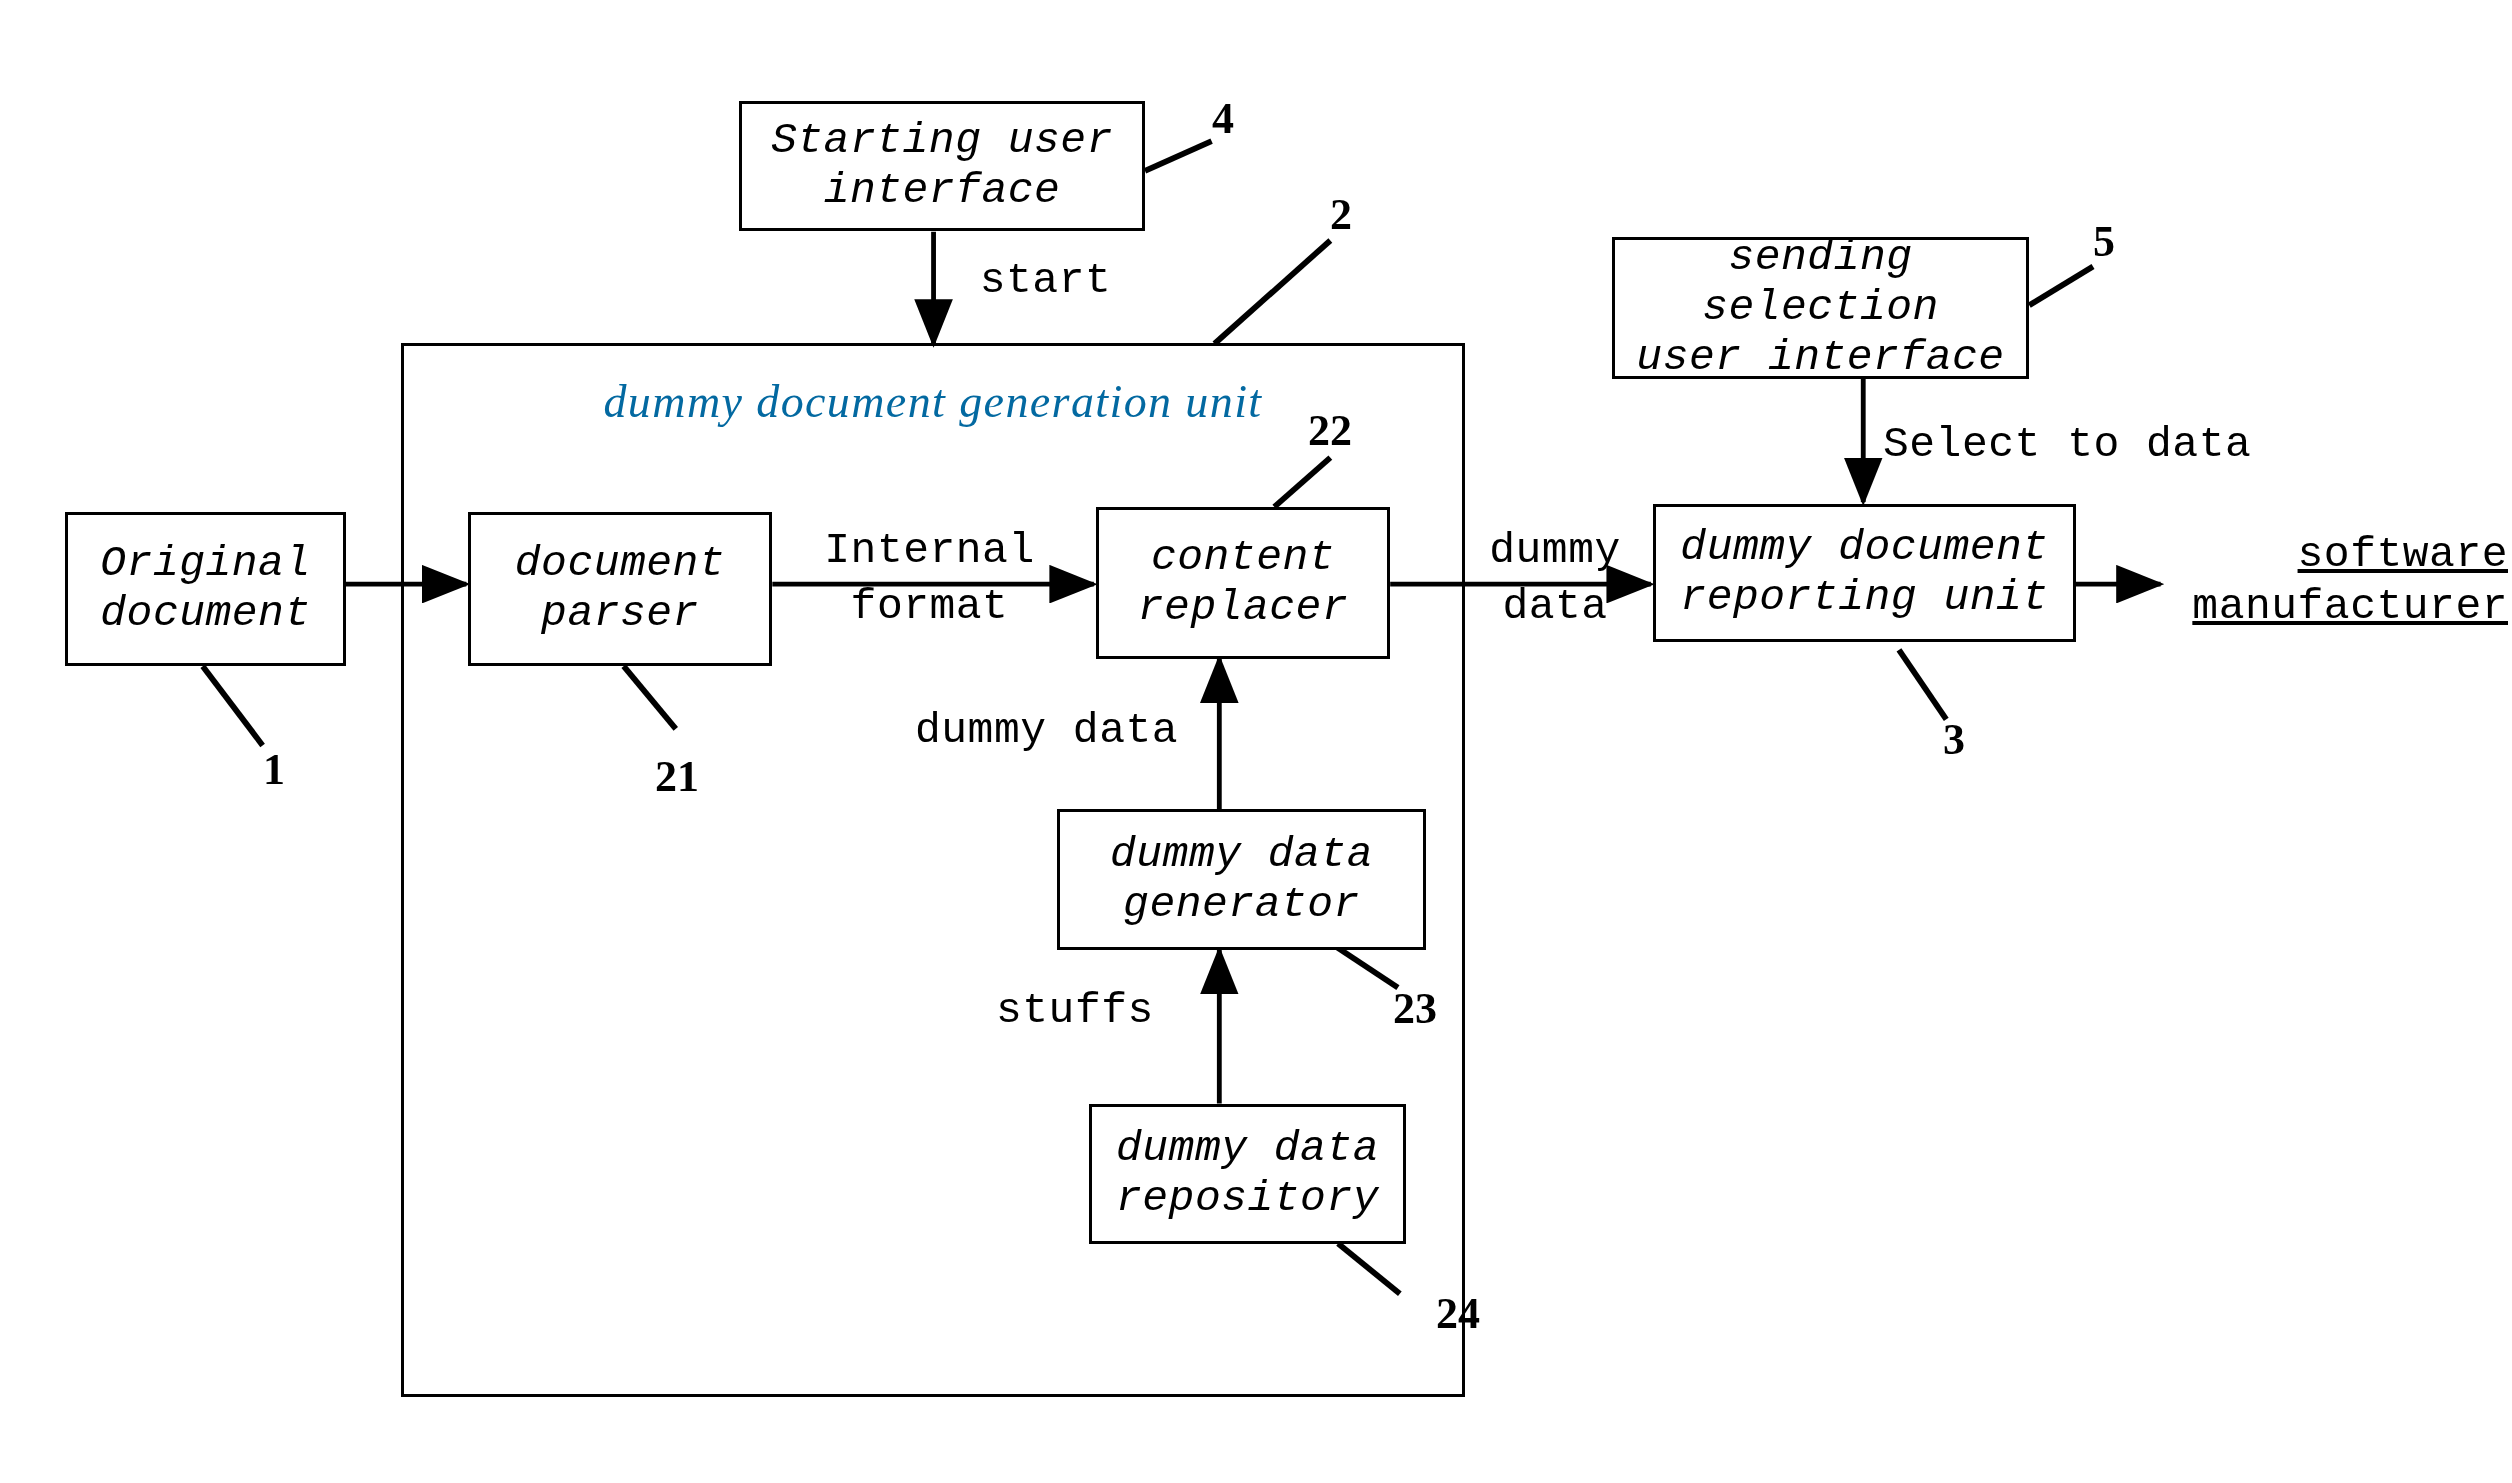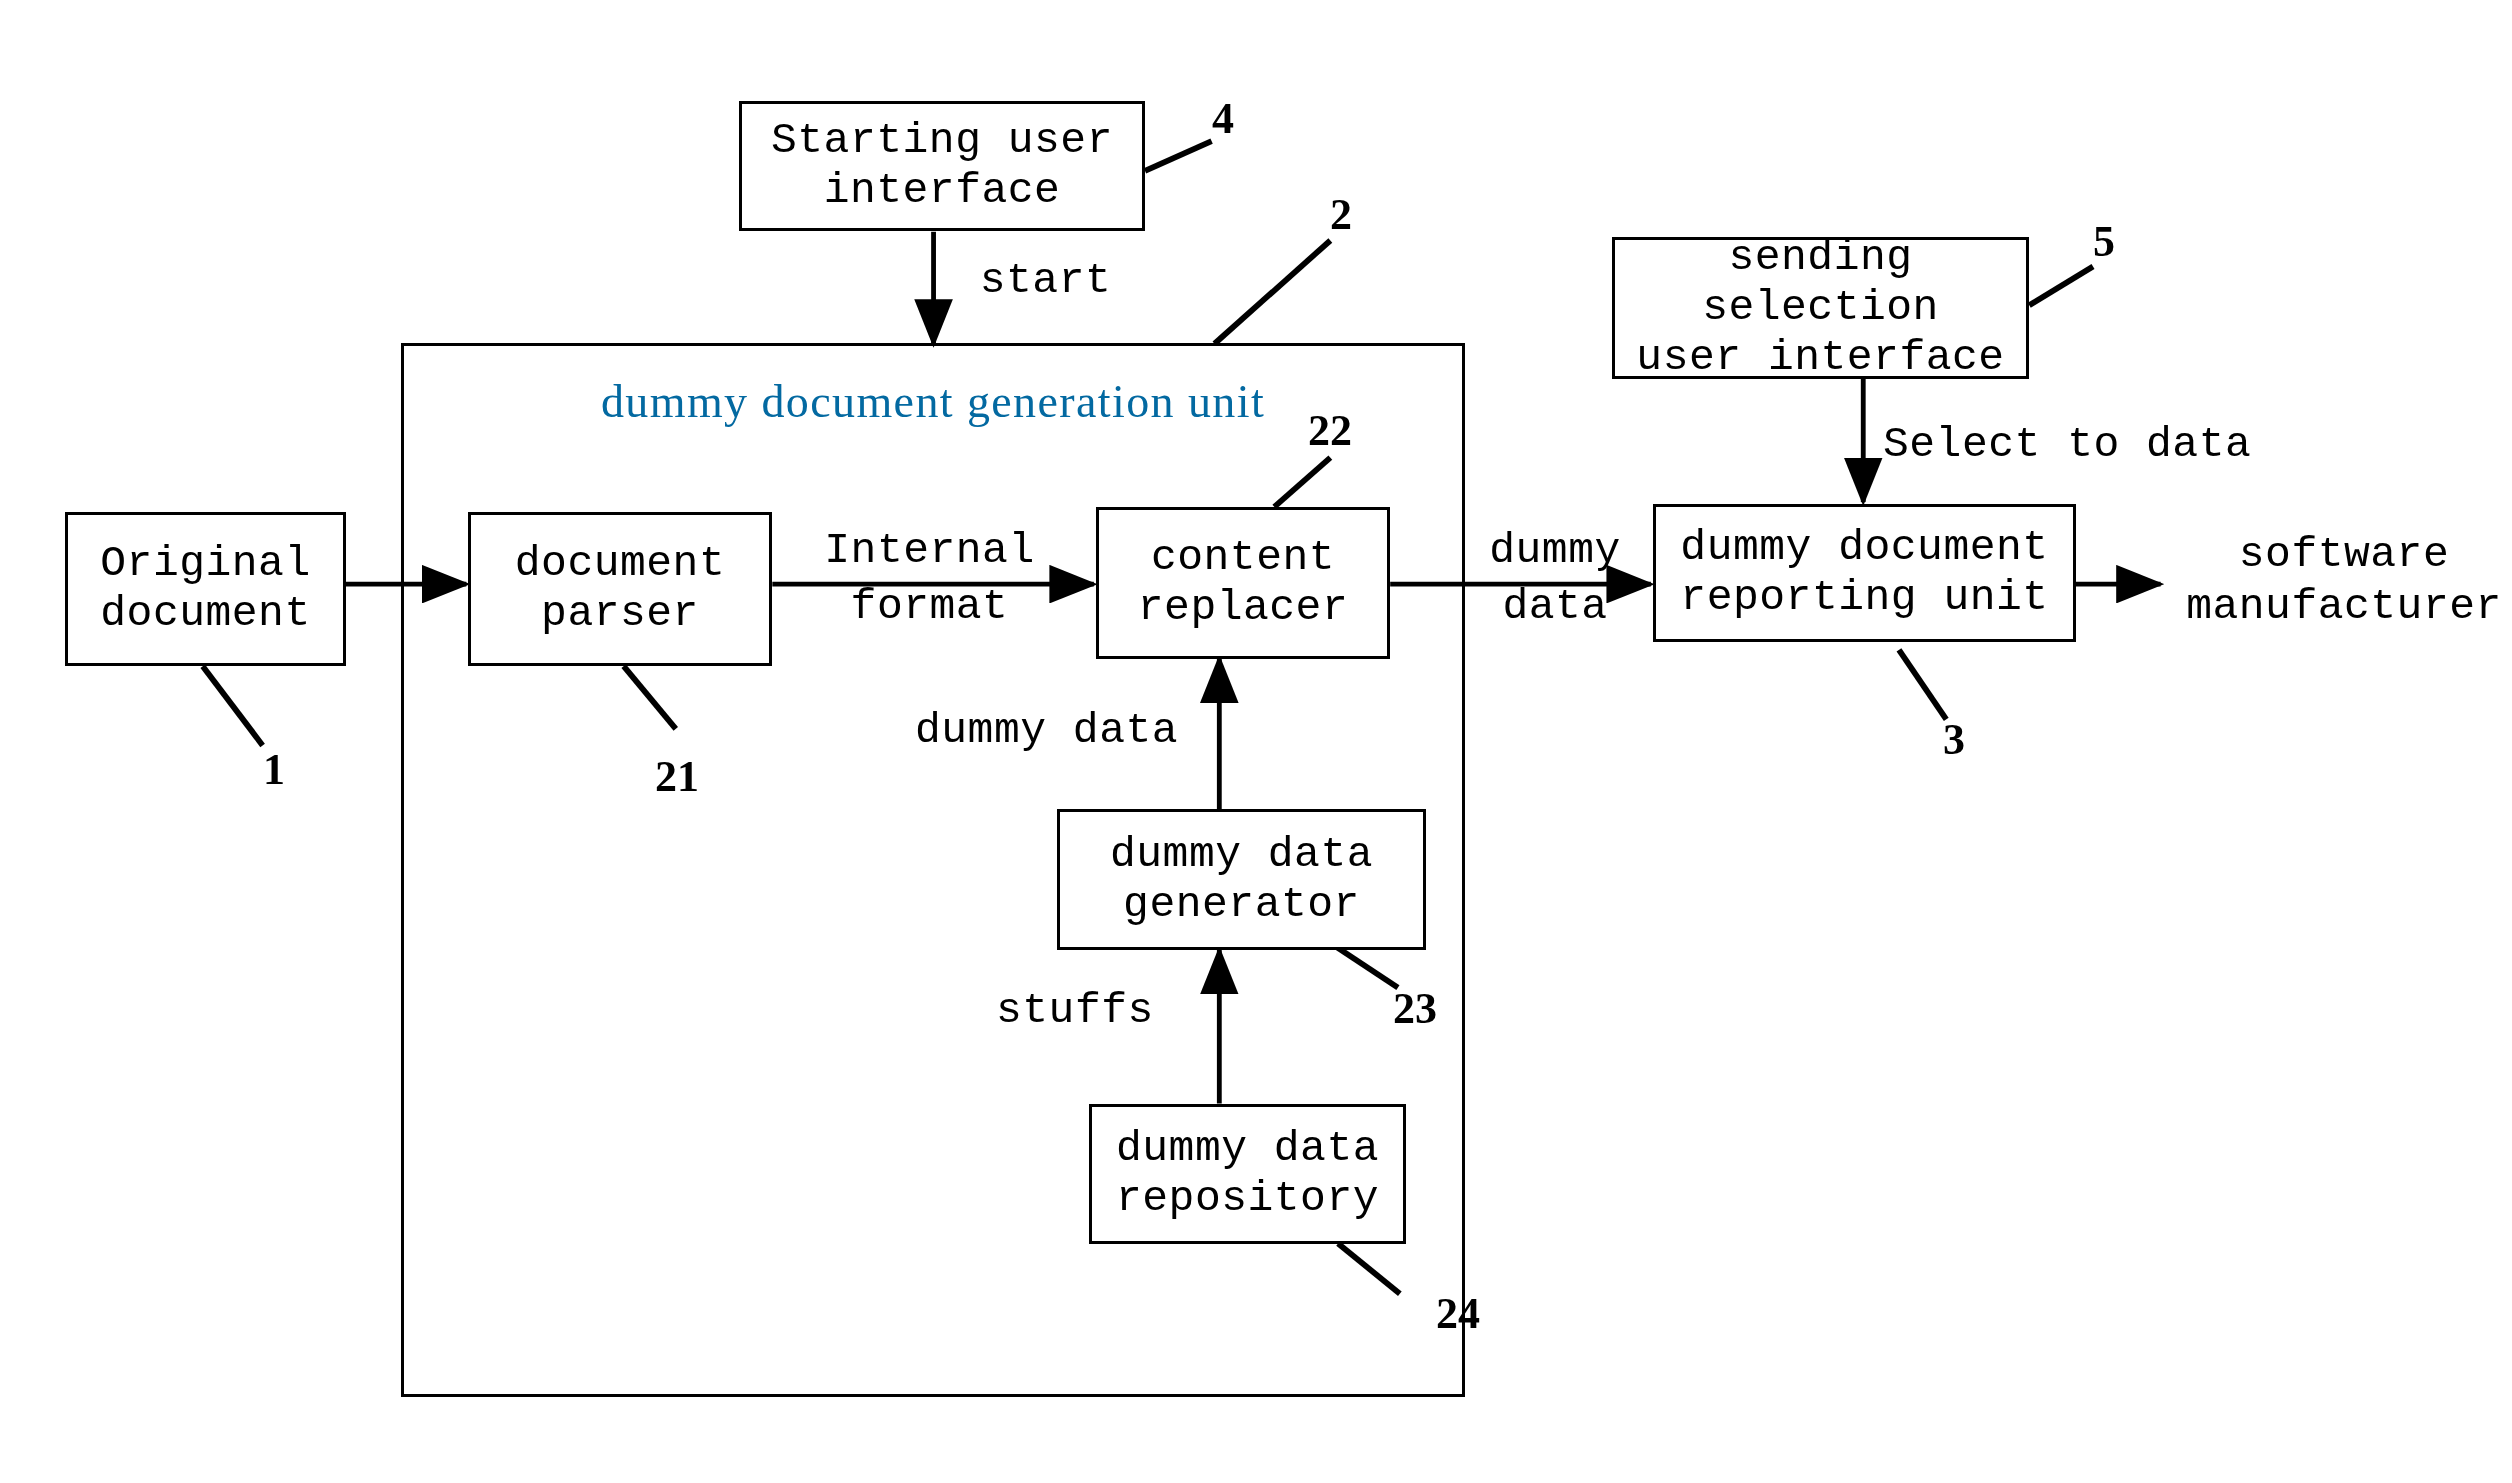--- a/index.html
+++ b/index.html
@@ -34,20 +34,21 @@
     display: flex;
     align-items: center;
     justify-content: center;
     text-align: center;
     color: #000000;
     font-family: "Liberation Mono", "DejaVu Sans Mono", monospace;
     font-size: 43px;
     line-height: 1.16;
     letter-spacing: 0.5px;
     white-space: pre-line;
+    font-style: italic;
   }
   .container-node {
     border-width: 3.9px;
     display: block;
     background: transparent;
   }
   .container-title {
     position: absolute;
     left: 0;
     right: 0;
@@ -69,22 +70,23 @@
     text-align: center;
     white-space: pre-line;
   }
   .plain-label {
     position: absolute;
     color: #000000;
     font-family: "Liberation Mono", "DejaVu Sans Mono", monospace;
     font-size: 43px;
     line-height: 1.22;
     letter-spacing: 0.5px;
-    text-align: center;
+    text-align: right;
     white-space: pre-line;
+    text-decoration: underline;
   }
   .ref-num {
     position: absolute;
     color: #000000;
     font-family: "Liberation Serif", "DejaVu Serif", serif;
     font-weight: bold;
     font-size: 44px;
     line-height: 1;
   }
 </style>

